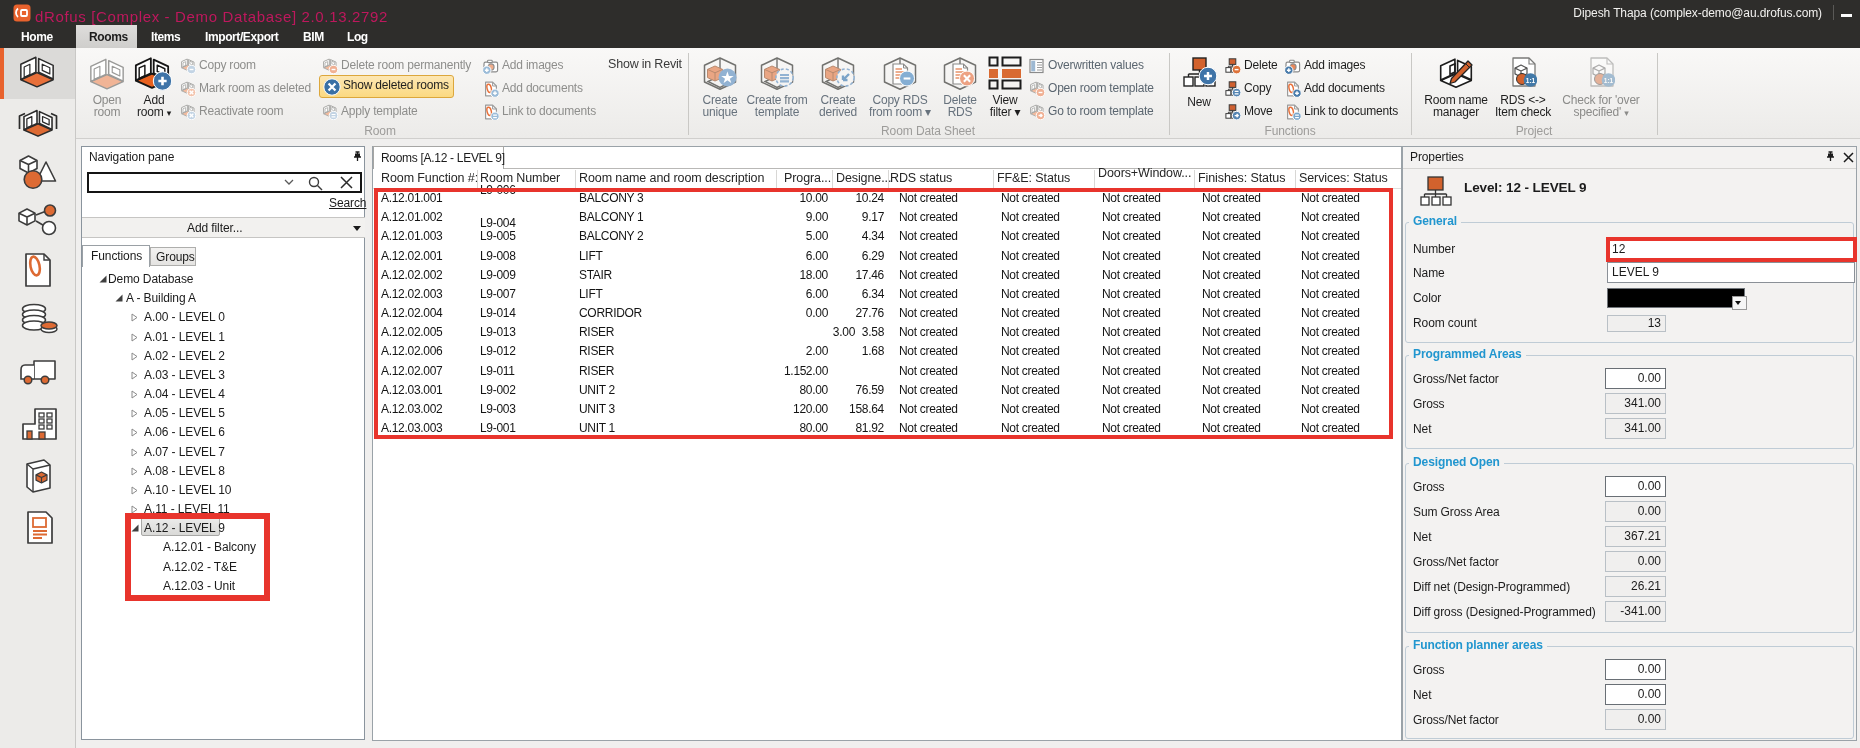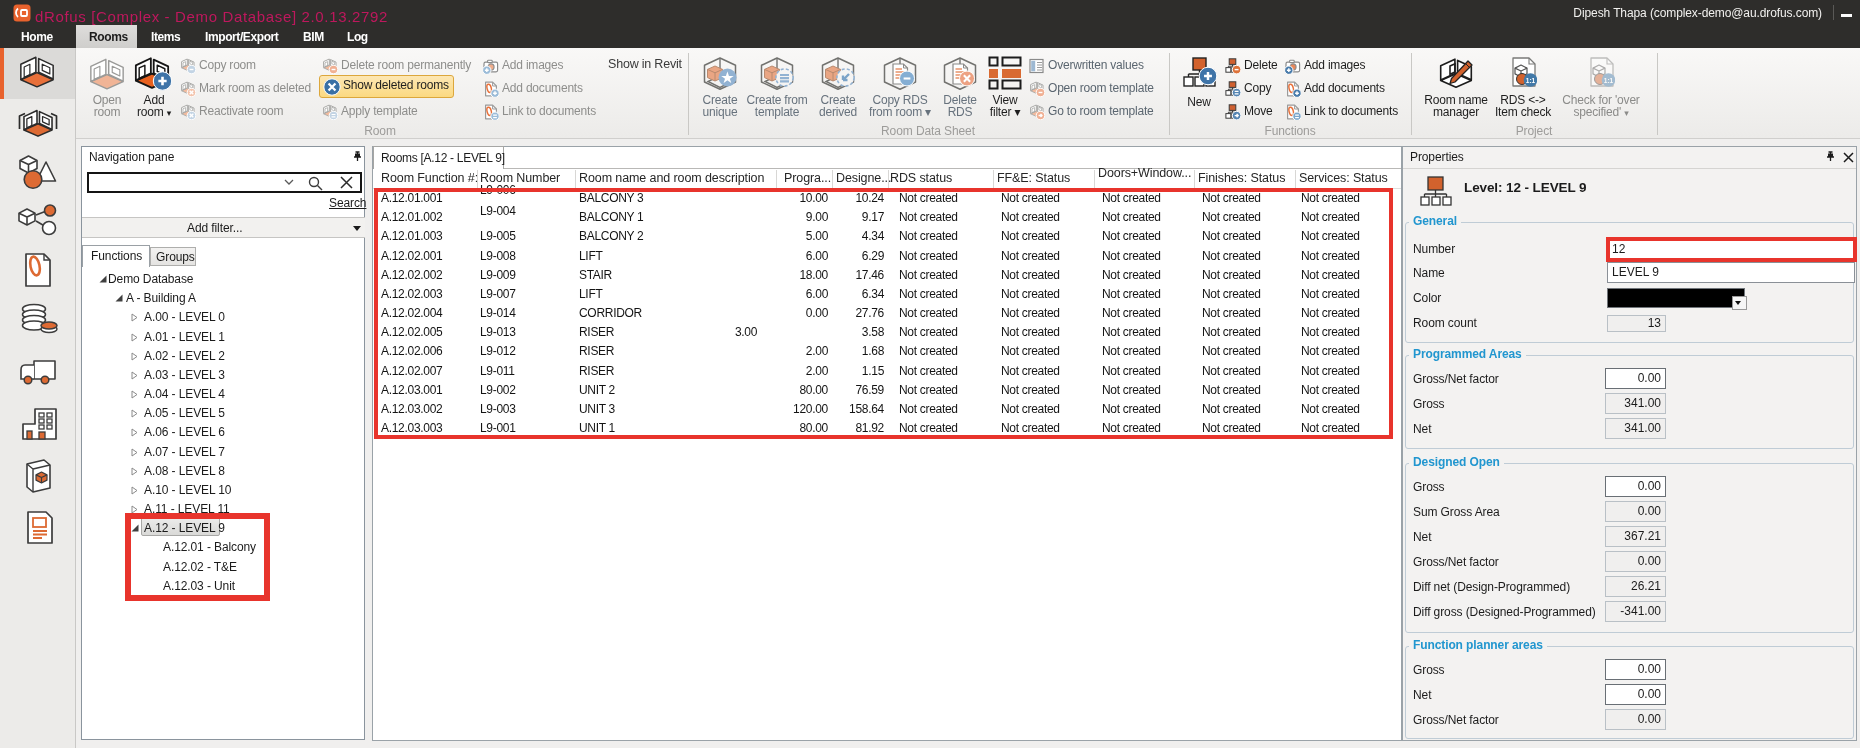--- a/index.html
+++ b/index.html
@@ -668,21 +668,21 @@
 <div class="cell" style="left:480px;top:183px">L9-006</div>
 <div class="cell" style="left:579px;top:191px">BALCONY 3</div>
 <div class="cell" style="left:728px;top:191px;width:100px;text-align:right">10.00</div>
 <div class="cell" style="left:784px;top:191px;width:100px;text-align:right">10.24</div>
 <div class="cell" style="left:899px;top:191px">Not created</div>
 <div class="cell" style="left:1001px;top:191px">Not created</div>
 <div class="cell" style="left:1102px;top:191px">Not created</div>
 <div class="cell" style="left:1202px;top:191px">Not created</div>
 <div class="cell" style="left:1301px;top:191px">Not created</div>
 <div class="cell" style="left:381px;top:210px">A.12.01.002</div>
-<div class="cell" style="left:480px;top:204px">L9-004</div>
+<div class="cell" style="left:480px;top:216px">L9-004</div>
 <div class="cell" style="left:579px;top:210px">BALCONY 1</div>
 <div class="cell" style="left:728px;top:210px;width:100px;text-align:right">9.00</div>
 <div class="cell" style="left:784px;top:210px;width:100px;text-align:right">9.17</div>
 <div class="cell" style="left:899px;top:210px">Not created</div>
 <div class="cell" style="left:1001px;top:210px">Not created</div>
 <div class="cell" style="left:1102px;top:210px">Not created</div>
 <div class="cell" style="left:1202px;top:210px">Not created</div>
 <div class="cell" style="left:1301px;top:210px">Not created</div>
 <div class="cell" style="left:381px;top:229px">A.12.01.003</div>
 <div class="cell" style="left:480px;top:229px">L9-005</div>
@@ -730,42 +730,42 @@
 <div class="cell" style="left:728px;top:306px;width:100px;text-align:right">0.00</div>
 <div class="cell" style="left:784px;top:306px;width:100px;text-align:right">27.76</div>
 <div class="cell" style="left:899px;top:306px">Not created</div>
 <div class="cell" style="left:1001px;top:306px">Not created</div>
 <div class="cell" style="left:1102px;top:306px">Not created</div>
 <div class="cell" style="left:1202px;top:306px">Not created</div>
 <div class="cell" style="left:1301px;top:306px">Not created</div>
 <div class="cell" style="left:381px;top:325px">A.12.02.005</div>
 <div class="cell" style="left:480px;top:325px">L9-013</div>
 <div class="cell" style="left:579px;top:325px">RISER</div>
-<div class="cell" style="left:696px;top:325px;width:100px;text-align:center">3.00</div>
+<div class="cell" style="left:755px;top:325px;width:100px;text-align:right">3.00</div>
 <div class="cell" style="left:784px;top:325px;width:100px;text-align:right">3.58</div>
 <div class="cell" style="left:899px;top:325px">Not created</div>
 <div class="cell" style="left:1001px;top:325px">Not created</div>
 <div class="cell" style="left:1102px;top:325px">Not created</div>
 <div class="cell" style="left:1202px;top:325px">Not created</div>
 <div class="cell" style="left:1301px;top:325px">Not created</div>
 <div class="cell" style="left:381px;top:344px">A.12.02.006</div>
 <div class="cell" style="left:480px;top:344px">L9-012</div>
 <div class="cell" style="left:579px;top:344px">RISER</div>
 <div class="cell" style="left:728px;top:344px;width:100px;text-align:right">2.00</div>
 <div class="cell" style="left:784px;top:344px;width:100px;text-align:right">1.68</div>
 <div class="cell" style="left:899px;top:344px">Not created</div>
 <div class="cell" style="left:1001px;top:344px">Not created</div>
 <div class="cell" style="left:1102px;top:344px">Not created</div>
 <div class="cell" style="left:1202px;top:344px">Not created</div>
 <div class="cell" style="left:1301px;top:344px">Not created</div>
 <div class="cell" style="left:381px;top:364px">A.12.02.007</div>
 <div class="cell" style="left:480px;top:364px">L9-011</div>
 <div class="cell" style="left:579px;top:364px">RISER</div>
 <div class="cell" style="left:728px;top:364px;width:100px;text-align:right">2.00</div>
-<div class="cell" style="left:784px;top:364px;width:100px;text-align:right">1.15</div>
+<div class="cell" style="left:784px;top:364px;width:100px;text-align:left">1.15</div>
 <div class="cell" style="left:899px;top:364px">Not created</div>
 <div class="cell" style="left:1001px;top:364px">Not created</div>
 <div class="cell" style="left:1102px;top:364px">Not created</div>
 <div class="cell" style="left:1202px;top:364px">Not created</div>
 <div class="cell" style="left:1301px;top:364px">Not created</div>
 <div class="cell" style="left:381px;top:383px">A.12.03.001</div>
 <div class="cell" style="left:480px;top:383px">L9-002</div>
 <div class="cell" style="left:579px;top:383px">UNIT 2</div>
 <div class="cell" style="left:728px;top:383px;width:100px;text-align:right">80.00</div>
 <div class="cell" style="left:784px;top:383px;width:100px;text-align:right">76.59</div>

